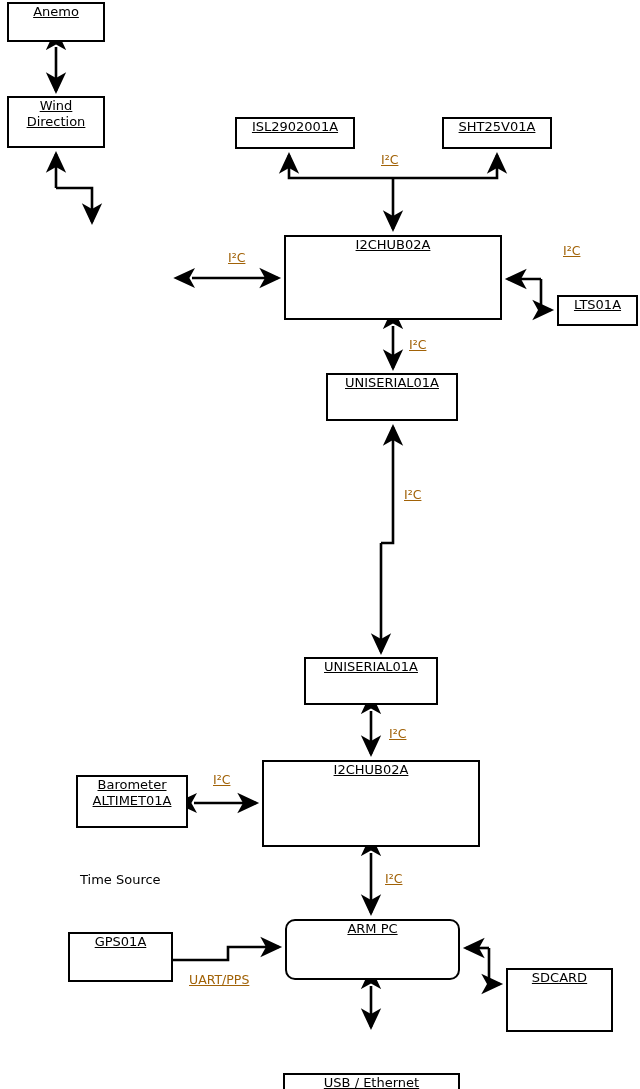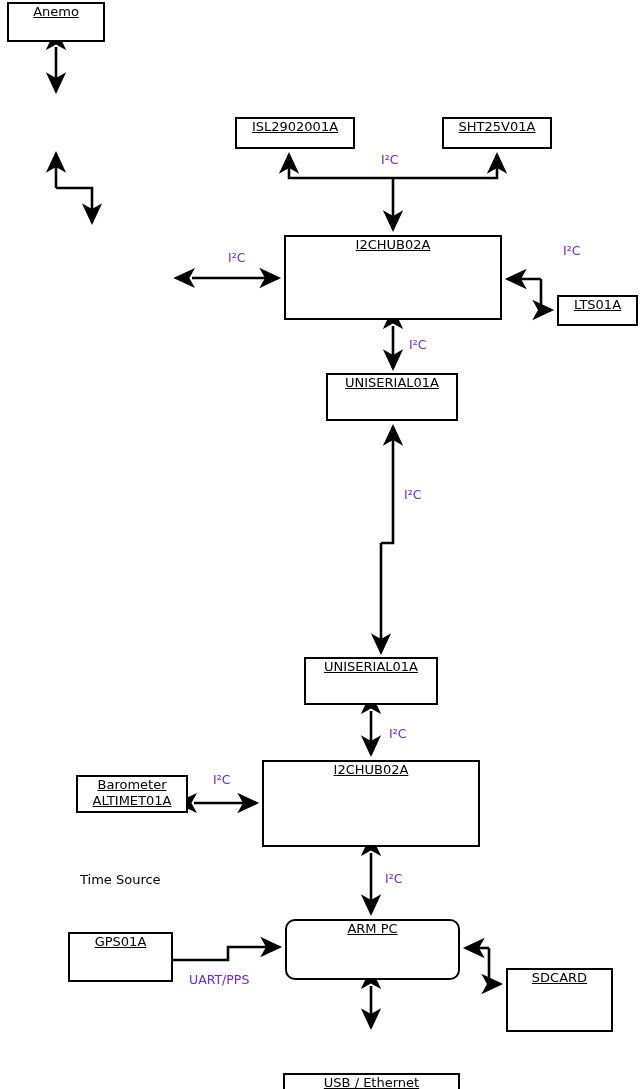--- a/index.html
+++ b/index.html
@@ -37,25 +37,26 @@
     z-index: 5;
     text-decoration: underline;
   }
   .node .label {
     display: block;
     white-space: pre-line;
     padding: 0 4px;
   }
   .edge-label {
     position: absolute;
-    color: #6d28d9;
+    color: #a16207;
     font-size: 12.5px;
     white-space: nowrap;
     z-index: 6;
     background: transparent;
+    text-decoration: underline;
   }
   .free-label {
     position: absolute;
     color: #000000;
     font-size: 13px;
     white-space: nowrap;
     z-index: 6;
   }
 </style>
 </head>
@@ -105,39 +106,43 @@
       <path d="M489,948 L466,948" marker-end="url(#arrowEnd)"></path>
       <path d="M489,948 L489,984 L500,984" marker-end="url(#arrowEnd)"></path>
 
       <line x1="371" y1="986" x2="371" y2="1027" marker-start="url(#arrowStart)" marker-end="url(#arrowEnd)"></line>
     </g>
   </svg>
 
   <div class="node" style="left: 7px; top: 2px; width: 98px; height: 40px;">
     <span class="label">Anemo</span>
   </div>
+  <div class="node" style="left: 7px; top: 96px; width: 98px; height: 52px;">
+    <span class="label">Wind
+Direction</span>
+  </div>
   <div class="node" style="left: 235px; top: 117px; width: 120px; height: 32px;">
     <span class="label">ISL2902001A</span>
   </div>
   <div class="node" style="left: 442px; top: 117px; width: 110px; height: 32px;">
     <span class="label">SHT25V01A</span>
   </div>
   <div class="node" style="left: 284px; top: 235px; width: 218px; height: 85px;">
     <span class="label">I2CHUB02A</span>
   </div>
   <div class="node" style="left: 557px; top: 295px; width: 81px; height: 31px;">
     <span class="label">LTS01A</span>
   </div>
   <div class="node" style="left: 326px; top: 373px; width: 132px; height: 48px;">
     <span class="label">UNISERIAL01A</span>
   </div>
   <div class="node" style="left: 304px; top: 657px; width: 134px; height: 48px;">
     <span class="label">UNISERIAL01A</span>
   </div>
-  <div class="node" style="left: 76px; top: 775px; width: 112px; height: 38px;">
+  <div class="node" style="left: 76px; top: 775px; width: 112px; height: 53px;">
     <span class="label">Barometer
 ALTIMET01A</span>
   </div>
   <div class="node" style="left: 262px; top: 760px; width: 218px; height: 87px;">
     <span class="label">I2CHUB02A</span>
   </div>
   <div class="node" style="left: 68px; top: 932px; width: 105px; height: 50px;">
     <span class="label">GPS01A</span>
   </div>
   <div class="node" style="left: 285px; top: 919px; width: 175px; height: 61px; border-radius: 10px;">

